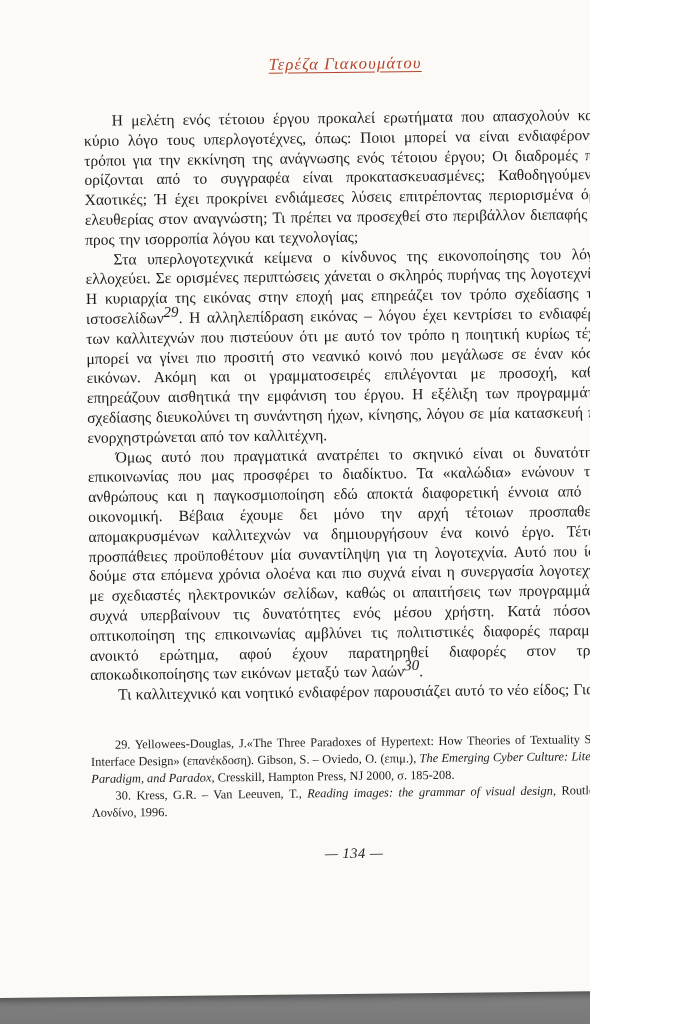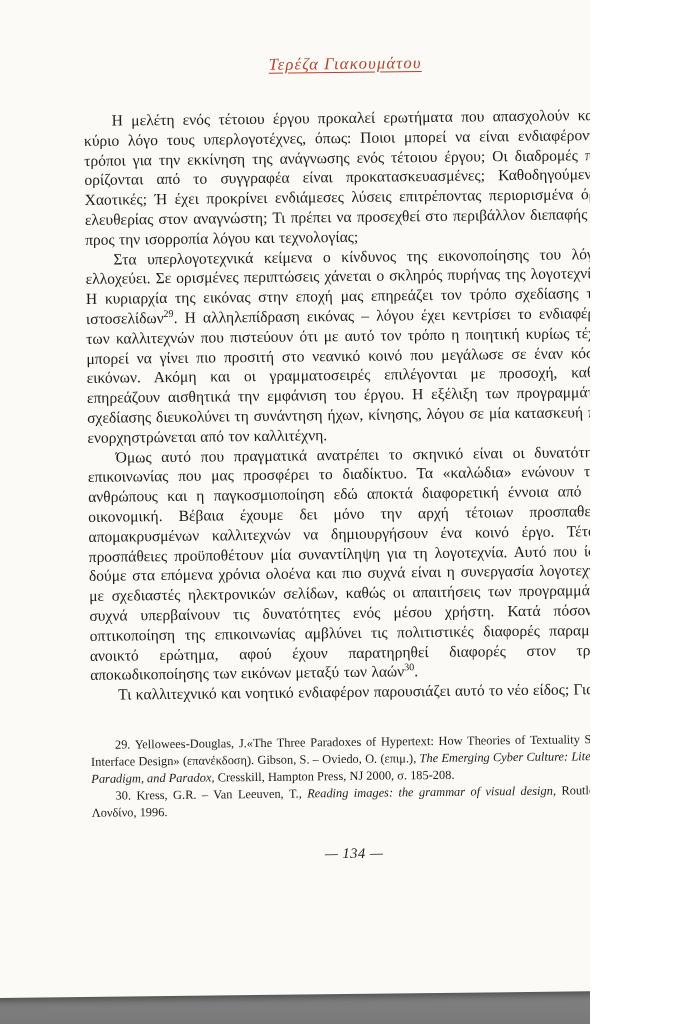--- a/index.html
+++ b/index.html
@@ -45,23 +45,24 @@
   }
   .body-text p {
     margin: 0;
     font-size: 15.5px;
     line-height: 19.8px;
     text-align: justify;
     text-indent: 28px;
     word-spacing: 0.5px;
   }
   sup.fnref {
-    font-size: 10px;
+    font-size: 15px;
     line-height: 0;
     vertical-align: super;
+    font-style: italic;
   }
   .footnotes {
     margin-top: 32px;
   }
   .footnotes p {
     margin: 0;
     font-size: 12.4px;
     line-height: 17px;
     text-align: justify;
     text-indent: 24px;

